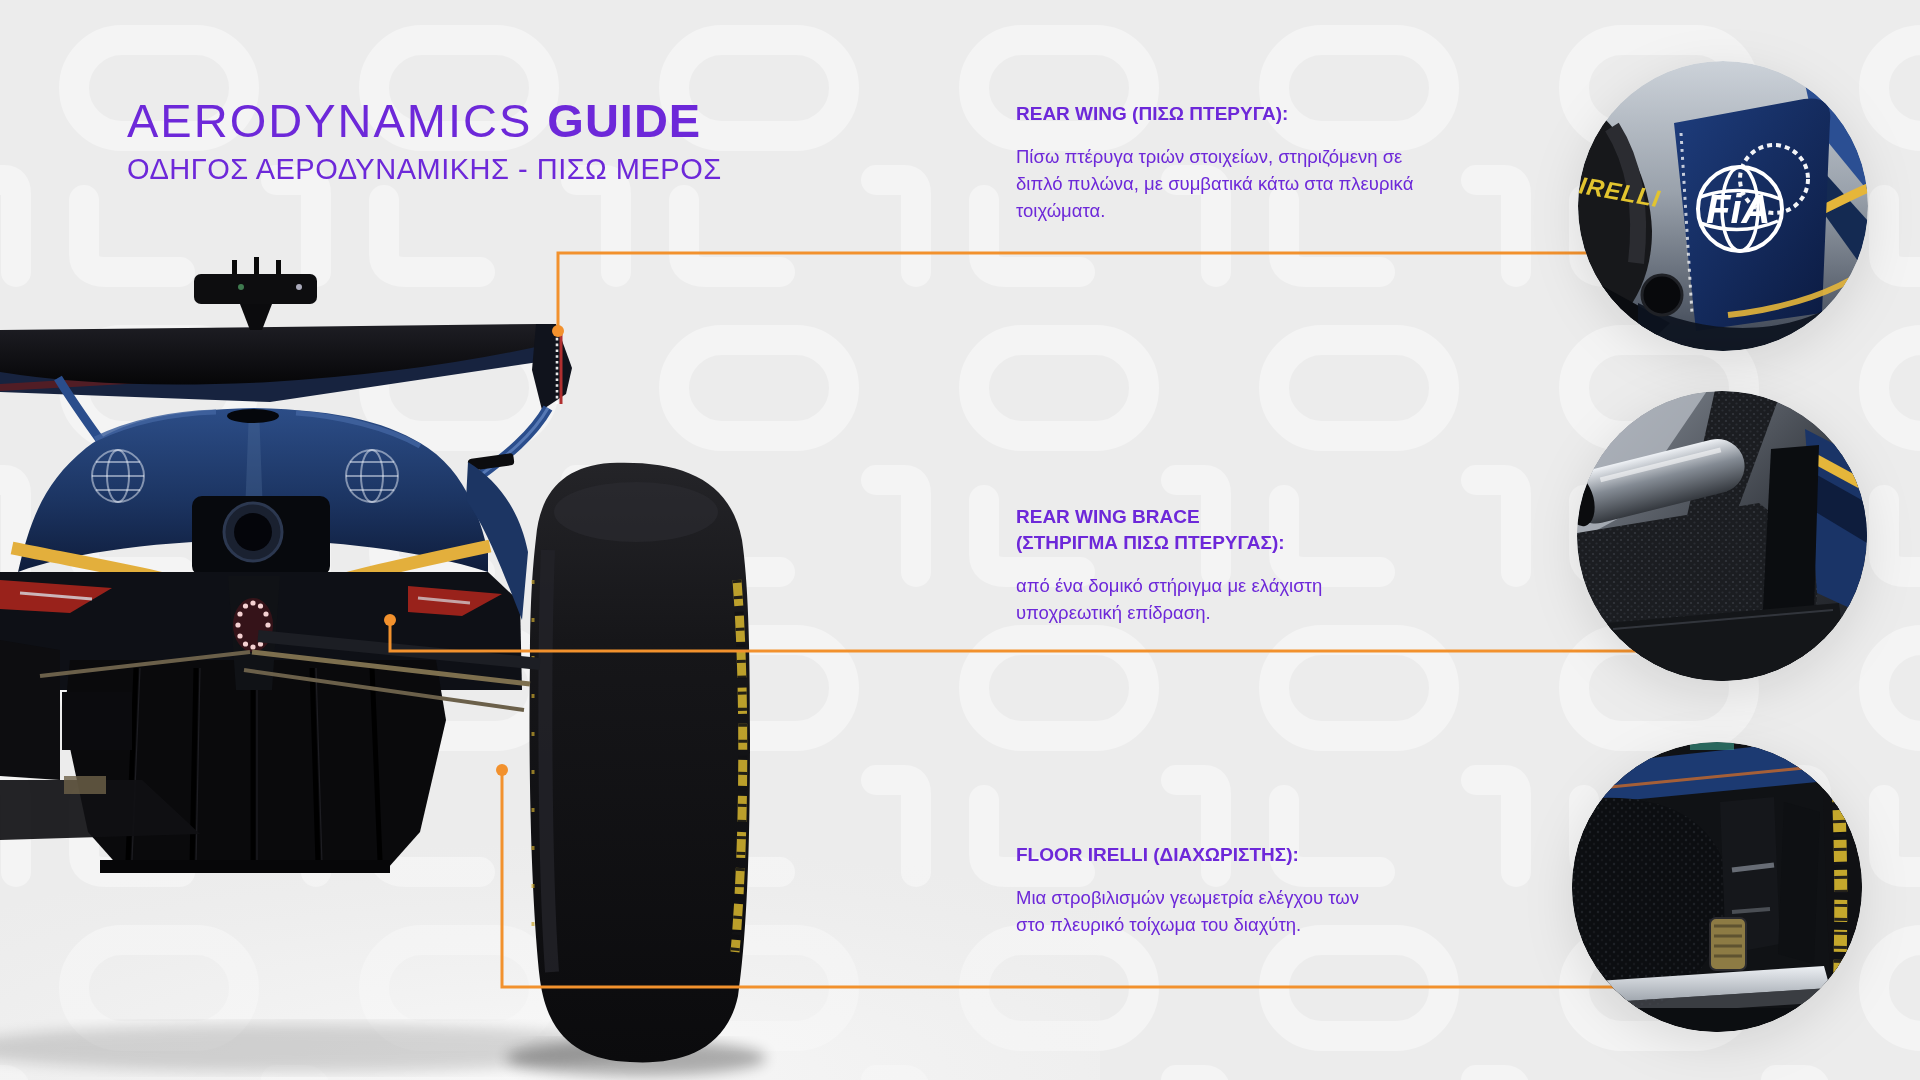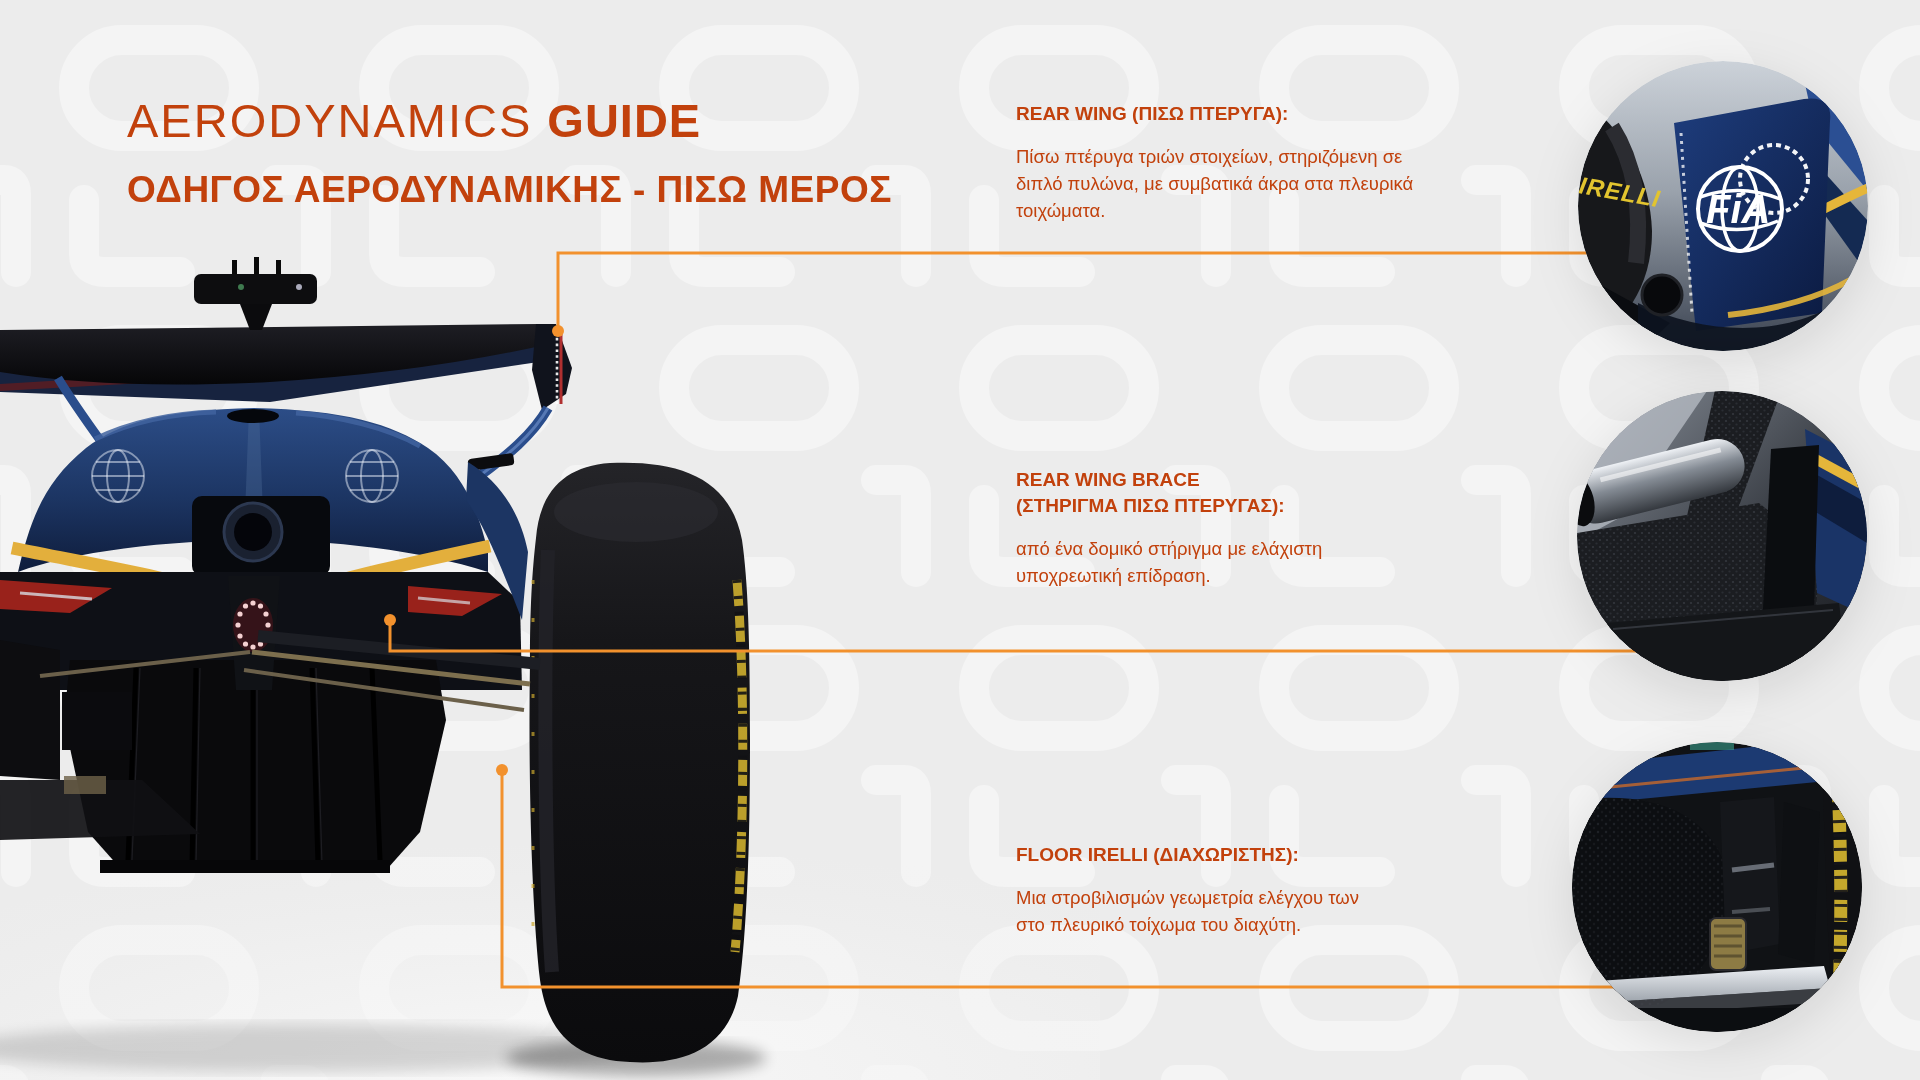--- a/index.html
+++ b/index.html
@@ -1,35 +1,35 @@
 <!DOCTYPE html>
 <html><head>
 <meta charset="utf-8">
 <style>
   html,body{margin:0;padding:0;background:#e7e7e7;}
   .stage{
     position:relative;width:1920px;height:1080px;overflow:hidden;
     background:#ececec;
     font-family:"Liberation Sans","DejaVu Sans",sans-serif;
-    color:#c2410c;
+    color:#6d28d9;
   }
   .bg-layer,.car-layer,.leader-layer{position:absolute;pointer-events:none;}
   .bg-layer{left:0;top:0;}
   .car-layer{left:0;top:220px;}
   .leader-layer{left:0;top:0;}
   .titleblock{position:absolute;left:127px;top:96px;}
   .title{font-size:47px;line-height:50px;font-weight:400;letter-spacing:2px;white-space:nowrap;}
   .title .bold{font-weight:800;letter-spacing:1px;}
-  .subtitle{font-size:37px;line-height:34px;font-weight:700;letter-spacing:.5px;margin-top:27px;white-space:nowrap;}
+  .subtitle{font-size:29px;line-height:34px;font-weight:400;letter-spacing:.5px;margin-top:6px;white-space:nowrap;}
   .note{position:absolute;width:460px;}
   .note-heading{font-size:19px;line-height:26px;font-weight:800;white-space:nowrap;}
   .note-body{font-size:18.5px;line-height:27px;font-weight:500;margin-top:16px;}
   .note-body div{white-space:nowrap;}
   .note1{left:1016px;top:101px;}
-  .note2{left:1016px;top:467px;}
+  .note2{left:1016px;top:504px;}
   .note3{left:1016px;top:842px;}
   .detail{position:absolute;width:290px;height:290px;border-radius:50%;overflow:hidden;
           filter:drop-shadow(0 12px 24px rgba(0,0,0,.10));}
   .detail svg{display:block;}
   .d1{left:1578px;top:61px;}
   .d2{left:1577px;top:391px;}
   .d3{left:1572px;top:742px;}
 </style>
 </head>
 <body>
@@ -207,21 +207,21 @@
       <span class="bold">GUIDE</span>
     </div>
     <div class="subtitle">ΟΔΗΓΟΣ ΑΕΡΟΔΥΝΑΜΙΚΗΣ - ΠΙΣΩ ΜΕΡΟΣ</div>
   </header>
 
   <section class="note note1">
     <div class="note-heading">REAR WING (ΠΙΣΩ ΠΤΕΡΥΓΑ):</div>
     <div class="note-heading"></div>
     <div class="note-body">
       <div>Πίσω πτέρυγα τριών στοιχείων, στηριζόμενη σε</div>
-      <div>διπλό πυλώνα, με συμβατικά άκρα στα πλευρικά</div>
+      <div>διπλό πυλώνα, με συμβατικά κάτω στα πλευρικά</div>
       <div>τοιχώματα.</div>
     </div>
   </section>
 
   <section class="note note2">
     <div class="note-heading">REAR WING BRACE</div>
     <div class="note-heading">(ΣΤΗΡΙΓΜΑ ΠΙΣΩ ΠΤΕΡΥΓΑΣ):</div>
     <div class="note-body">
       <div>από ένα δομικό στήριγμα με ελάχιστη</div>
       <div>υποχρεωτική επίδραση.</div>

